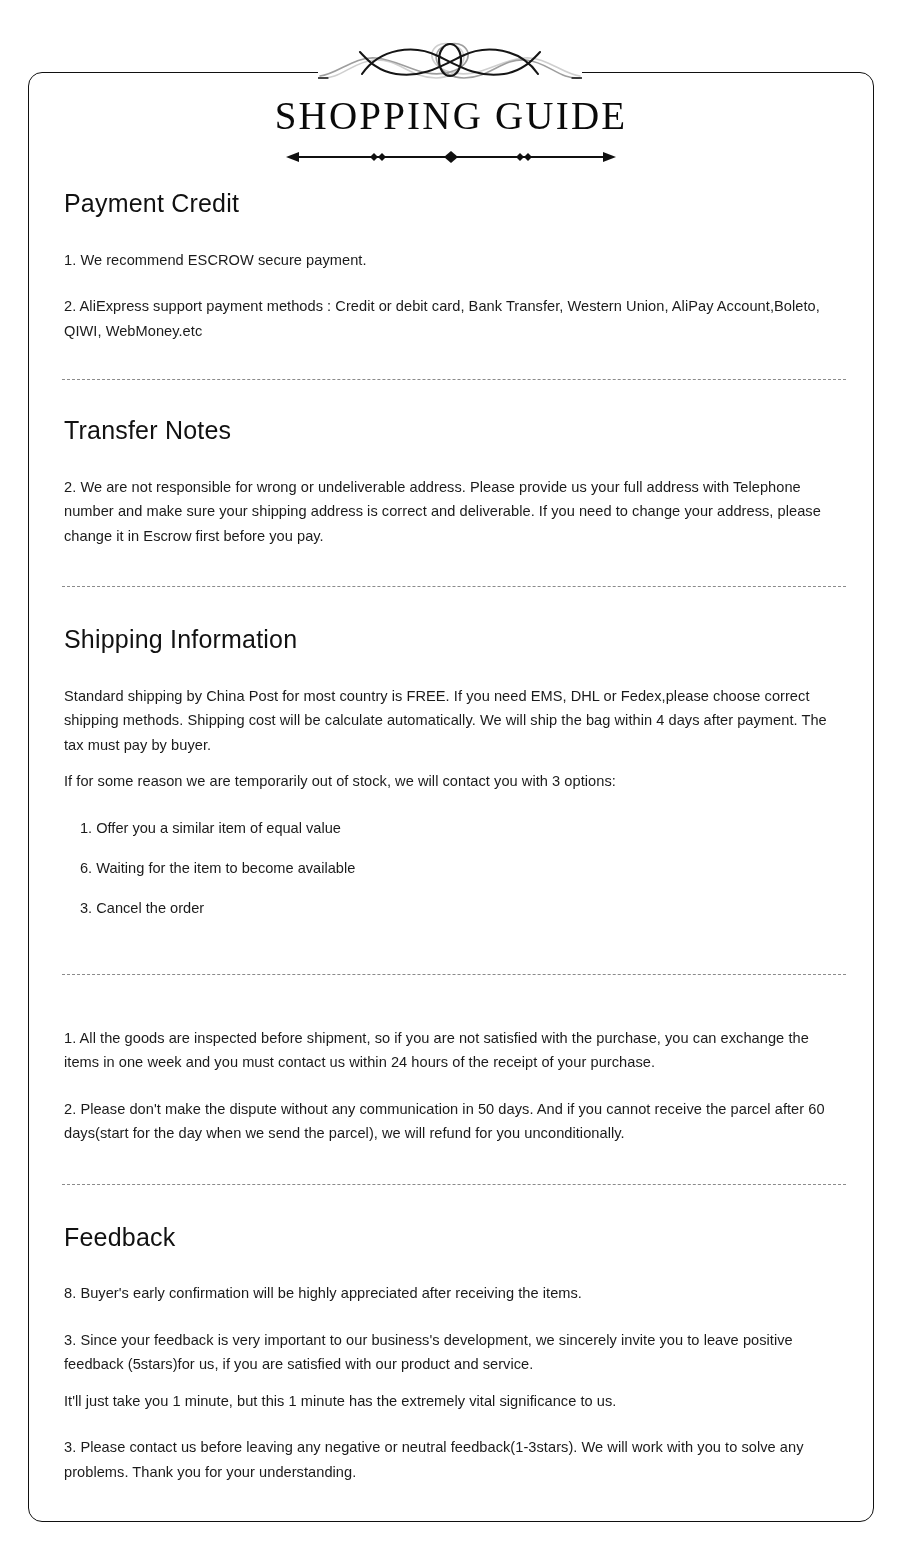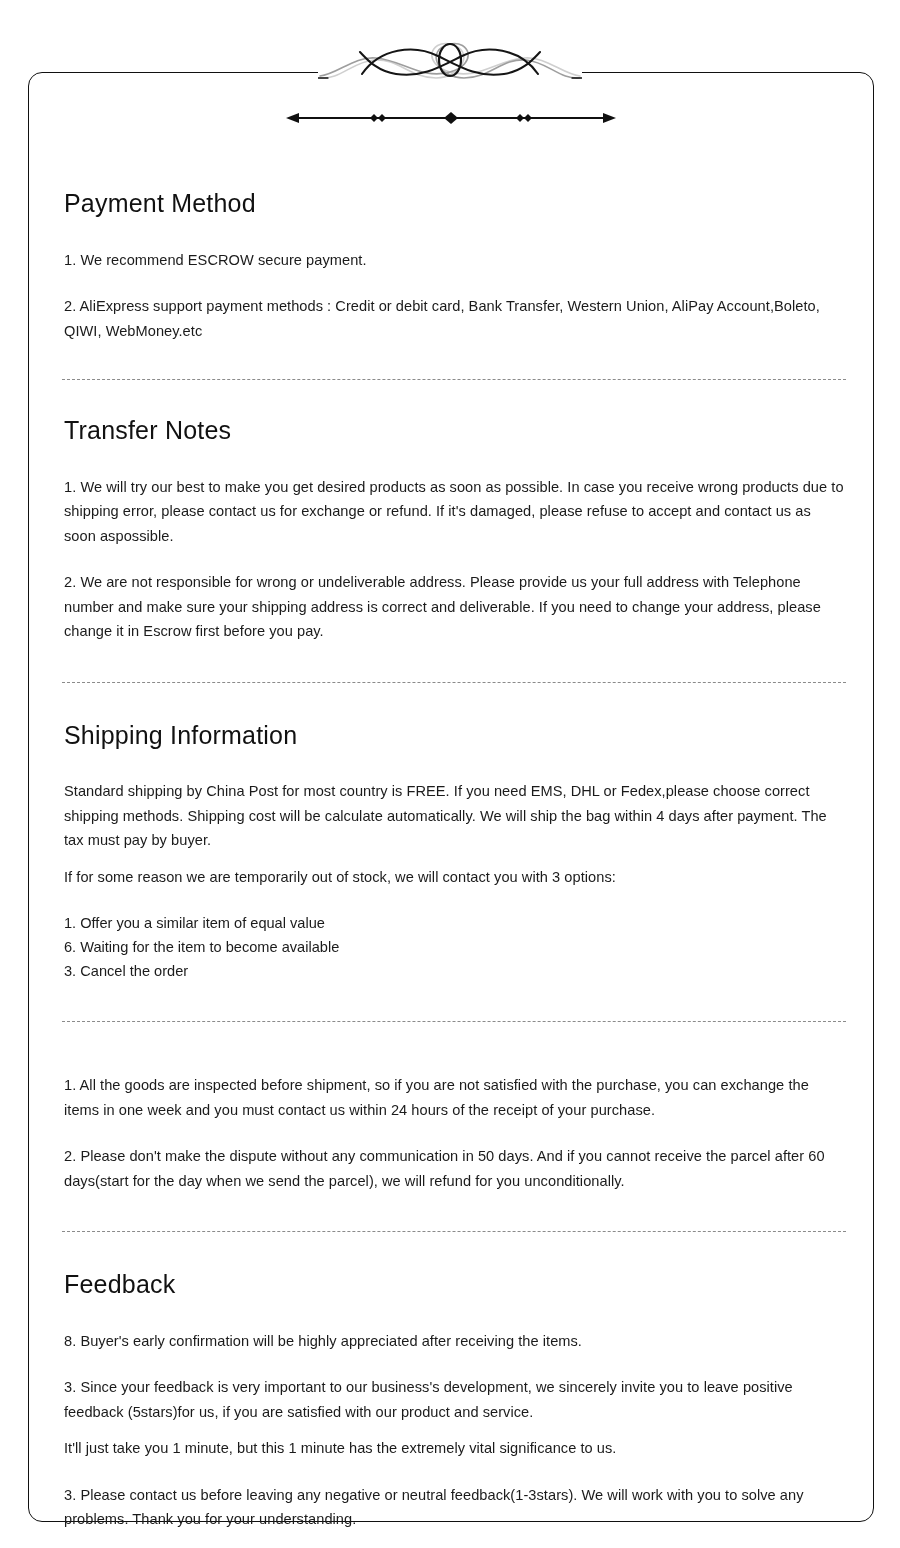--- a/index.html
+++ b/index.html
@@ -95,21 +95,21 @@
   .para:last-child { margin-bottom: 0; }
 
   .para.tight { margin-bottom: 0; }
 
   .list-block {
     font-size: 14.6px;
     line-height: 24px;
     color: #1b1b1b;
     margin: 22px 0 0 2px;
   }
-  .list-block .li { margin: 0; }
+  .list-block .li { margin: 16px; }
 
   
   .divider {
     width: 784px;
     height: 1px;
     margin: 0;
     border: 0;
     border-top: 1.4px dashed #8b8b8b;
   }
 
@@ -135,49 +135,49 @@
       <path d="M262 44 C 242 46, 230 28, 208 26 C 184 24, 172 44, 146 44 C 120 44, 106 16, 132 10 C 152 6, 160 30, 132 38 C 104 46, 84 26, 58 24 C 36 22, 20 40, 2 42" stroke="#9e9e9e" stroke-width="1.6"></path>
       <path d="M44 40 C 62 14, 96 10, 120 22 C 142 33, 160 44, 186 40 C 206 37, 216 24, 222 18" stroke="#151515" stroke-width="2.1"></path>
       <path d="M220 40 C 202 14, 168 10, 144 22 C 122 33, 104 44, 78 40 C 58 37, 48 24, 42 18" stroke="#151515" stroke-width="2.1"></path>
       <ellipse cx="132" cy="26" rx="11" ry="16" stroke="#151515" stroke-width="2.2"></ellipse>
       <path d="M0 44 L 10 44 M 254 44 L 264 44" stroke="#151515" stroke-width="1.3"></path>
     </g>
   </svg>
 </div>
 
 <div class="header">
+  <h1 class="doc-title">SHOPPING GUIDE</h1>
   <div class="title-rule">
     <svg width="330" height="16" viewBox="0 0 330 16" aria-hidden="true">
       <line x1="10" y1="8" x2="320" y2="8" stroke="#101010" stroke-width="1.9"></line>
       <polygon points="0,8 13,3 13,13" fill="#101010"></polygon>
       <polygon points="330,8 317,3 317,13" fill="#101010"></polygon>
       <polygon points="84,8 88,4 92,8 88,12" fill="#101010"></polygon>
       <polygon points="92,8 96,4 100,8 96,12" fill="#101010"></polygon>
       <polygon points="230,8 234,4 238,8 234,12" fill="#101010"></polygon>
       <polygon points="238,8 242,4 246,8 242,12" fill="#101010"></polygon>
       <polygon points="158,8 165,2 172,8 165,14" fill="#101010"></polygon>
     </svg>
   </div>
 </div>
 
 <div class="content">
 
   <section class="section">
-    <h2 class="section-heading">Payment Method</h2>
+    <h2 class="section-heading">Payment Credit</h2>
     <p class="para">1. We recommend ESCROW secure payment.</p>
     <p class="para">2. AliExpress support payment methods : Credit or debit card, Bank Transfer, Western Union, AliPay Account,Boleto, QIWI, WebMoney.etc</p>
   </section>
 
   <div class="sp-after-pay"></div>
   <hr class="divider">
   <div class="sp-before-notes"></div>
 
   <section class="section">
     <h2 class="section-heading">Transfer Notes</h2>
-    <p class="para">1. We will try our best to make you get desired products as soon as possible. In case you receive wrong products due to shipping  error, please contact us for exchange or refund. If it's damaged, please refuse to accept and contact us as soon aspossible.</p>
     <p class="para">2. We are not responsible for wrong or undeliverable address. Please provide us your full address with Telephone number and make sure your shipping address is correct and deliverable. If you need to change your address, please change it in Escrow first before you pay.</p>
   </section>
 
   <div class="sp-after-notes"></div>
   <hr class="divider">
   <div class="sp-before-ship"></div>
 
   <section class="section">
     <h2 class="section-heading">Shipping Information</h2>
     <p class="para tight">Standard shipping by China Post for most country is FREE. If you need EMS, DHL or Fedex,please choose correct shipping methods. Shipping cost will be calculate automatically. We will ship the bag within 4 days after payment. The tax must pay by buyer.</p>

